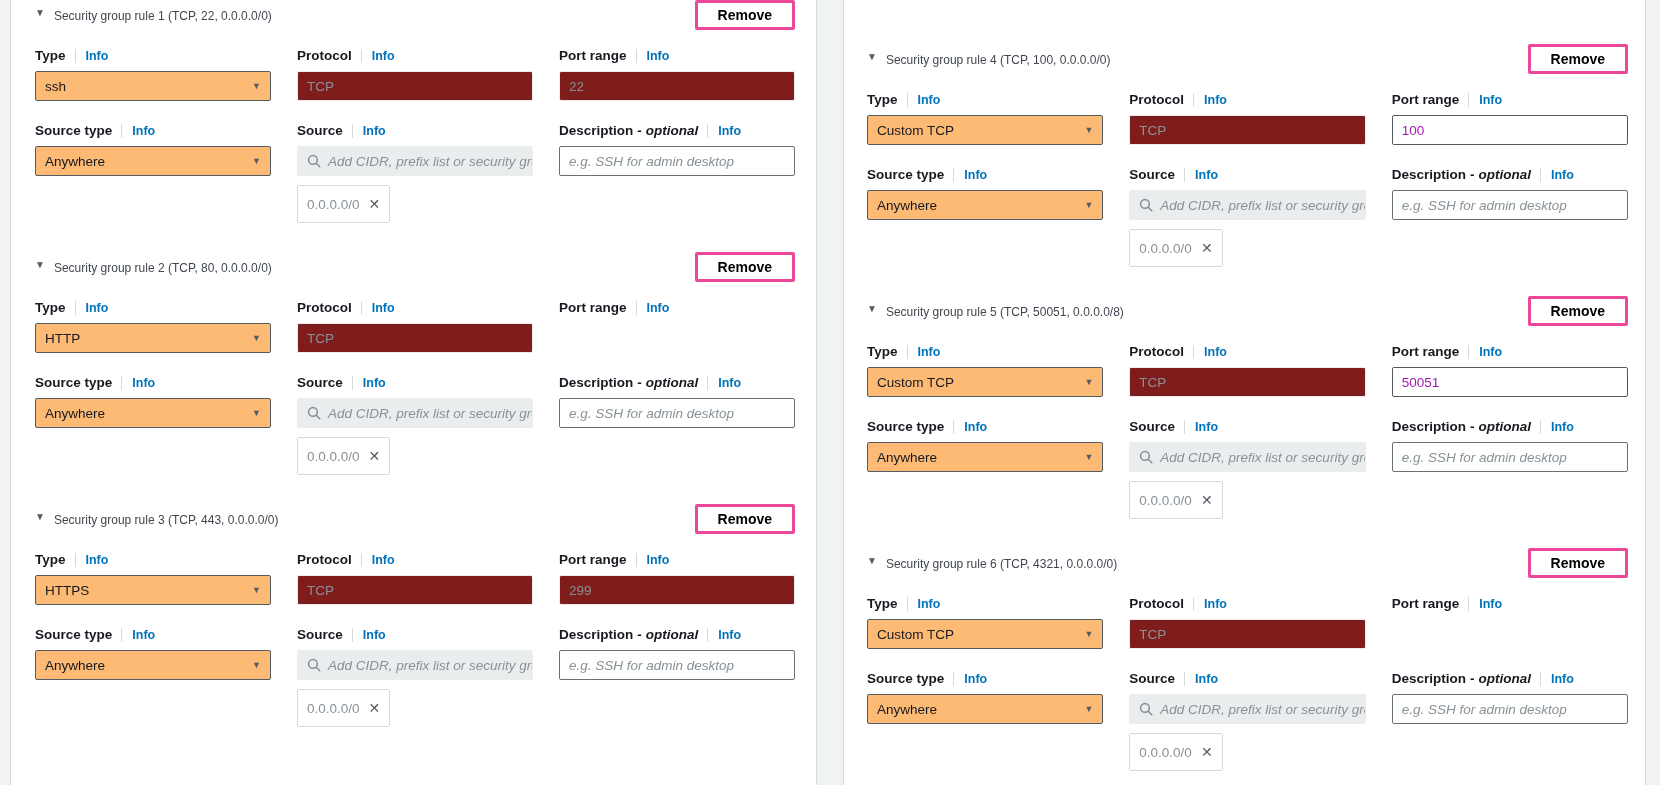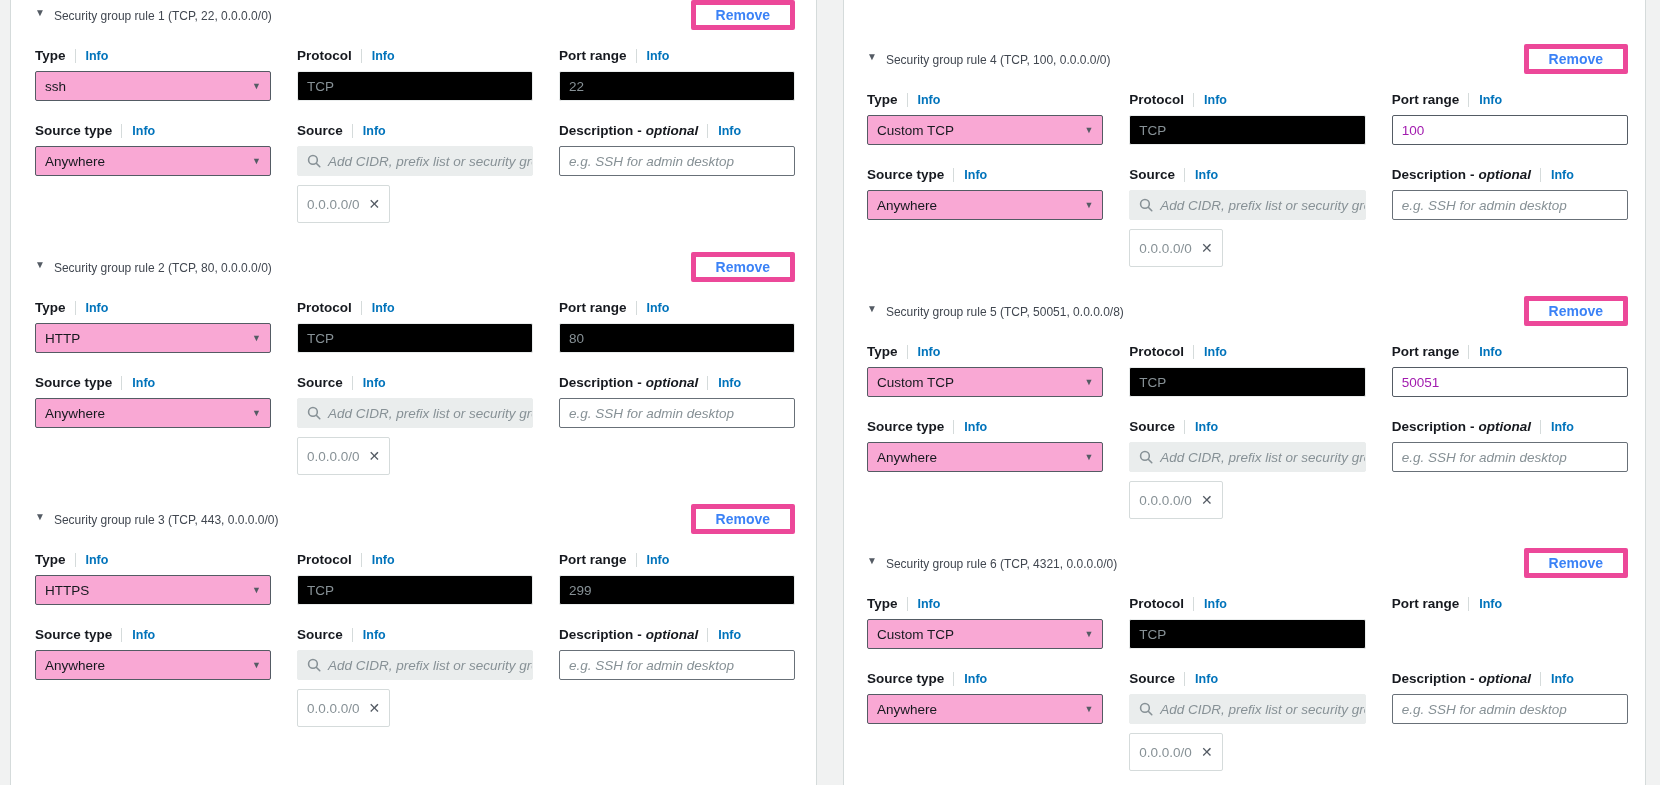--- a/index.html
+++ b/index.html
@@ -31,51 +31,51 @@
   .rule-head {
     display: flex; justify-content: space-between; align-items: center;
     height: 30px; margin-bottom: 18px;
   }
   .rule-title { display: flex; align-items: flex-start; cursor: pointer; }
   .tri { font-size: 10px; color: #545b64; margin-right: 9px; margin-top: 1px; line-height: 14px; }
   .rule-title-text { font-size: 12px; color: #414750; line-height: 18px; margin-top: 2px; }
   .btn-remove {
     height: 30px; padding: 0 20px;
     background: #ffffff;
-    border: 5px solid #ec4899; border-radius: 2px;
-    font-family: inherit; font-size: 14px; font-weight: 700; color: #3b82f6;
+    border: 3px solid #ec4899; border-radius: 2px;
+    font-family: inherit; font-size: 14px; font-weight: 700; color: #000000;
     cursor: pointer;
   }
 
   .grid { display: grid; grid-template-columns: repeat(3, 1fr); column-gap: 26px; }
   .labels { margin-bottom: 8px; }
   .labels.row2 { margin-top: 22px; }
   .label-cell { display: flex; align-items: baseline; font-size: 13.5px; font-weight: 700; white-space: nowrap; overflow: hidden; }
   .opt { font-style: italic; }
   .dash { margin: 0 4px; font-weight: 700; }
   .info {
     margin-left: 9px; padding-left: 10px;
     border-left: 1px solid #d5dbdb;
     color: #0073bb; font-size: 12.5px; font-weight: 700;
     cursor: pointer;
   }
 
   .select {
     position: relative; height: 30px;
-    border: 1px solid #545b64; border-radius: 2px; background: #f9a8d4;
+    border: 1px solid #545b64; border-radius: 2px; background: #fdba74;
     display: flex; align-items: center;
     padding: 0 26px 0 9px;
     font-size: 13.5px; color: #16191f; cursor: pointer;
     white-space: nowrap; overflow: hidden;
   }
   .caret { position: absolute; right: 9px; top: 50%; transform: translateY(-52%); font-size: 9px; color: #545b64; }
 
   .field-ro {
     height: 30px; border-radius: 2px;
-    background: #000000; border: 1px solid #eaeded;
+    background: #7f1d1d; border: 1px solid #eaeded;
     display: flex; align-items: center; padding: 0 9px;
     font-size: 13.5px; color: #879196;
     white-space: nowrap; overflow: hidden;
   }
   input.text-input {
     height: 30px; width: 100%;
     border: 1px solid #687078; border-radius: 2px; background: #fff;
     padding: 0 9px; font-family: inherit; font-size: 13.5px; color: #a21caf;
   }
   input.port-rw { border-color: #545b64; }
@@ -210,24 +210,20 @@
         <span class="info">Info</span>
       </div>
     </div>
 
     <div class="grid fields">
       <div class="select">
         <span>HTTP</span>
         <span class="caret">▼</span>
       </div>
       <div class="field-ro">TCP</div>
-      <div>
-        <div class="field-ro port-ro">80</div>
-
-      </div>
     </div>
 
     <div class="grid labels row2">
       <div class="label-cell">
         <span>Source type</span>
         <span class="info">Info</span>
       </div>
       <div class="label-cell">
         <span>Source</span>
         <span class="info">Info</span>

